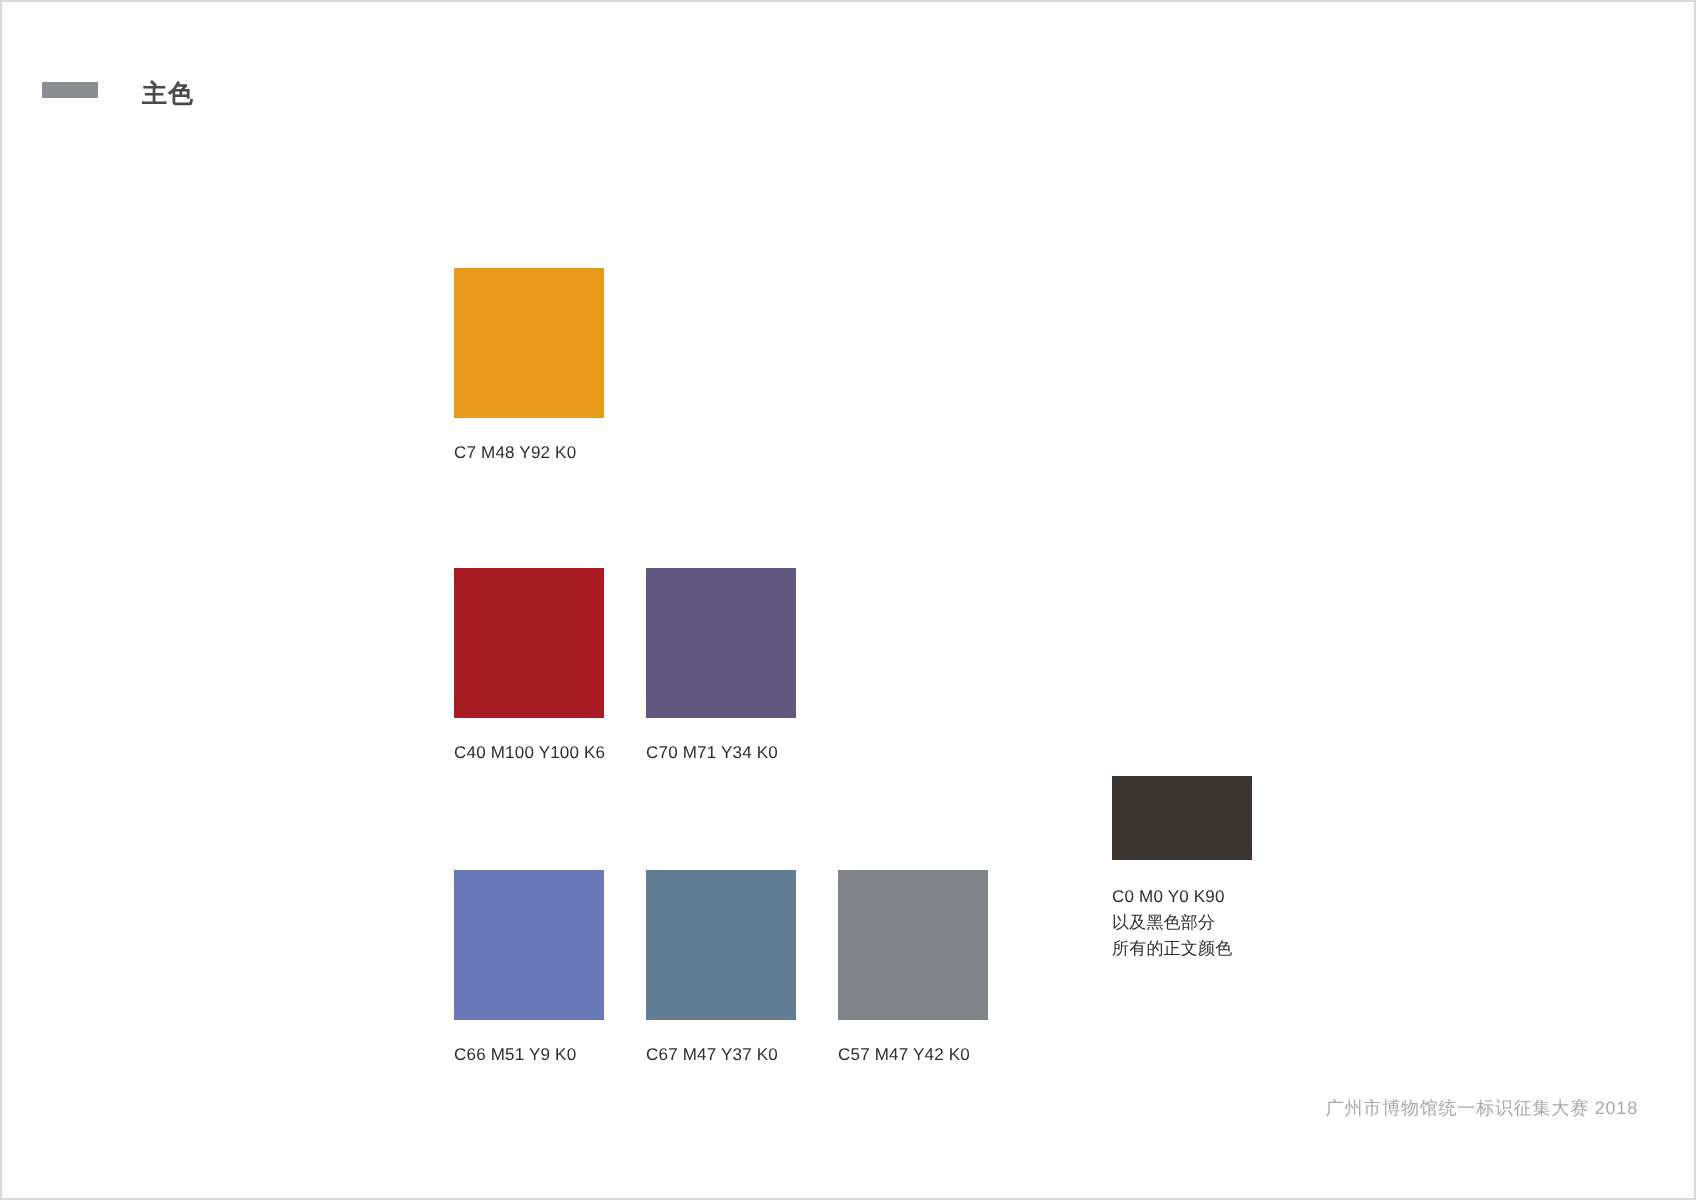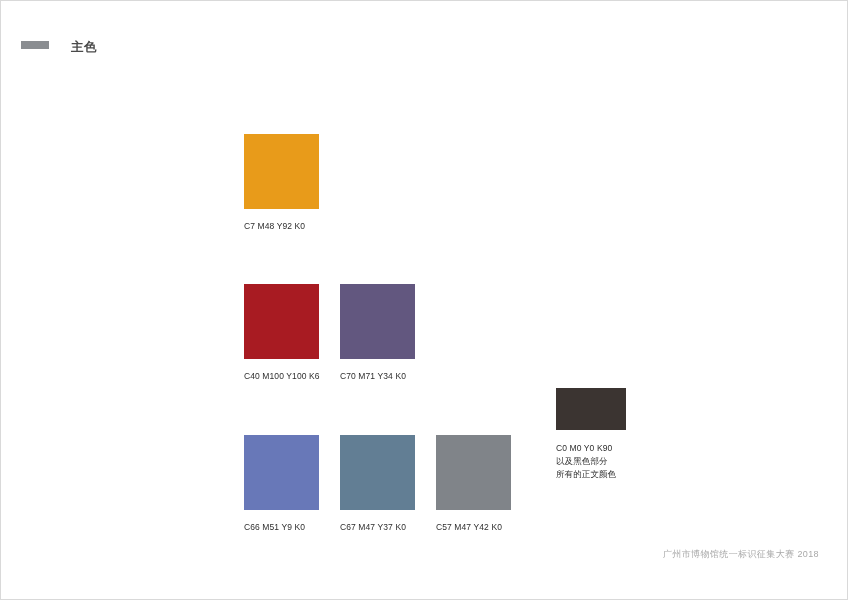--- a/index.html
+++ b/index.html
@@ -39,21 +39,21 @@
     font-weight: bold;
     color: #4a4a4a;
     letter-spacing: 0.5px;
     line-height: 1;
     white-space: nowrap;
   }
 
   
   #swatch-grid {
     position: absolute;
-    left: 243px;
+    left: 226px;
     top: 133px;
     width: 330px;
   }
   .swatch-row {
     display: flex;
     margin-bottom: 52px;
   }
   .swatch-row:last-child { margin-bottom: 0; }
 
   .swatch-cell {

